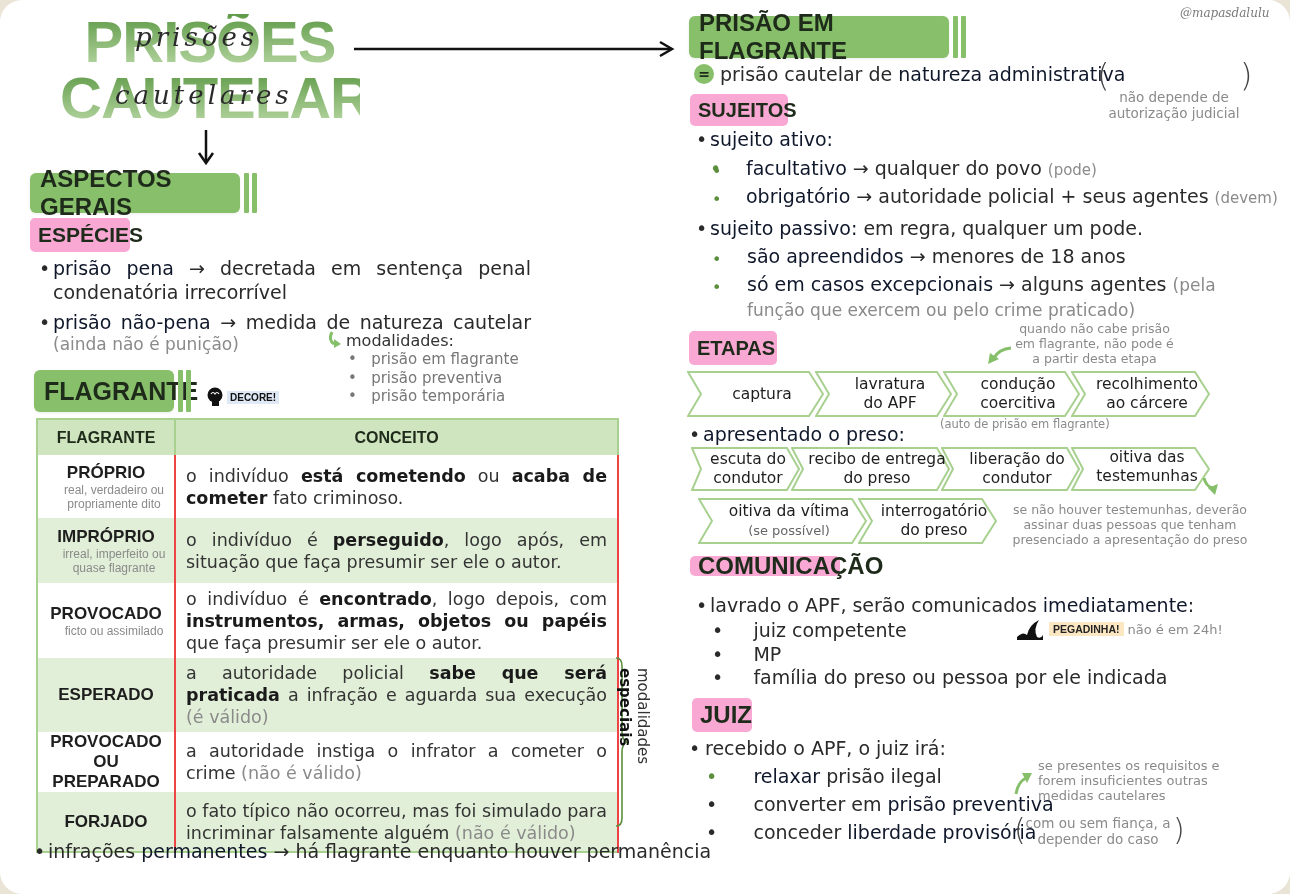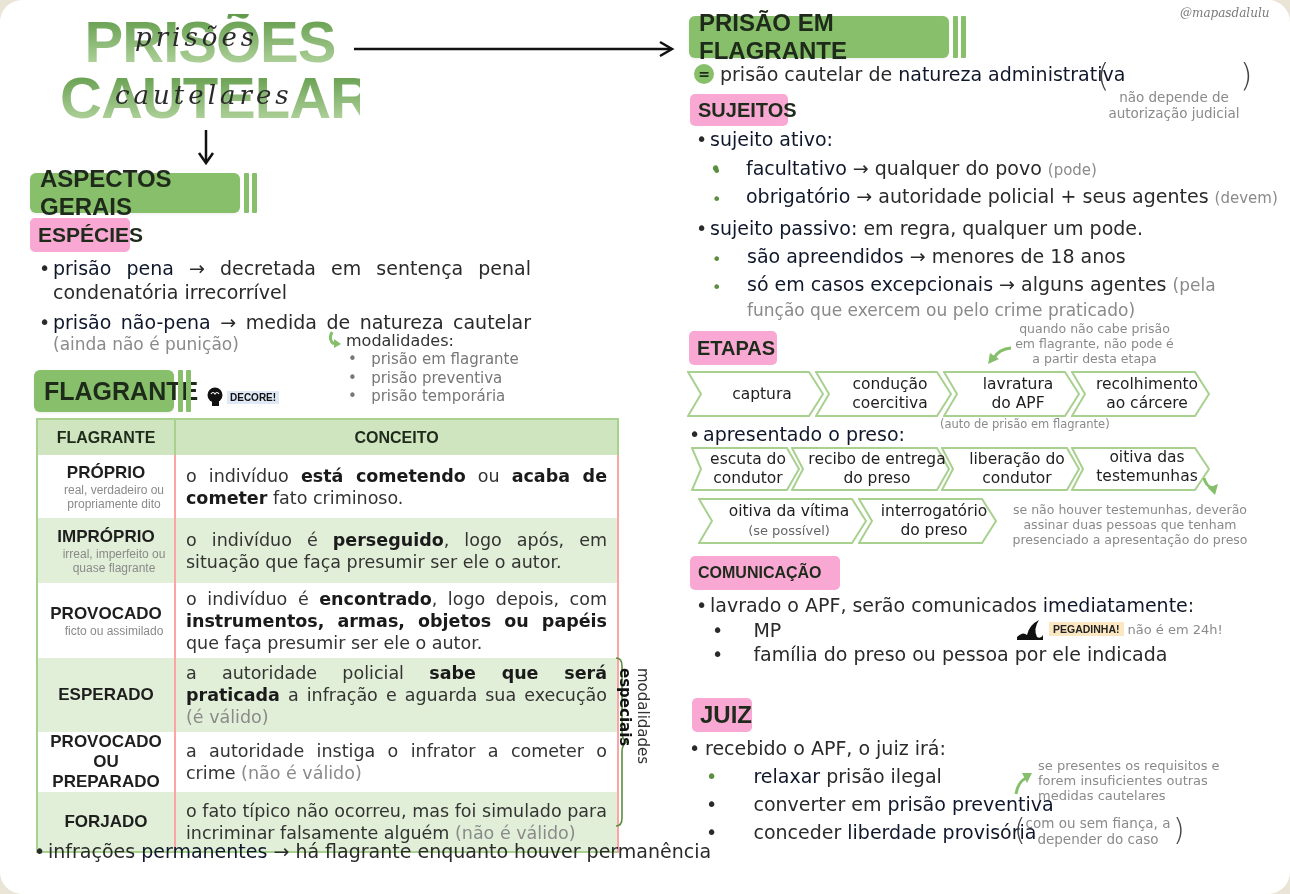--- a/index.html
+++ b/index.html
@@ -73,21 +73,21 @@
     position: absolute; left: 36px; top: 418px; width: 583px;
     border: 2px solid #a8d08f;
   }
   table.flag th {
     background: #cfe5bf;
     font-family: "Liberation Sans", sans-serif;
     font-weight: bold; font-size: 16px; color: #1e2a1a;
     height: 36px;
     border-right: 2px solid #a8d08f;
   }
-  table.flag td { border-right: 2px solid #fca5a5; vertical-align: middle; }
+  table.flag td { border-right: 2px solid #ef4444; vertical-align: middle; }
   table.flag td.k {
     width: 138px; text-align: center;
     font-family: "Liberation Sans", sans-serif;
   }
   table.flag td.k .kn { font-weight: bold; font-size: 17px; color: #1e1e1e; display: block; line-height: 20px; }
   table.flag td.k .ks { font-size: 12px; color: #8a8a8a; display: block; line-height: 14px; padding-left: 16px; }
   table.flag td.v { padding: 4px 10px; font-size: 17.5px; line-height: 22px; text-align: justify; color: #333; }
   table.flag tr.alt td { background: #e2efd8; }
 
   
@@ -275,27 +275,27 @@
     <div class="chev" style="width:138px;">
       <svg width="138" height="46">
           <polygon points="1,1 122,1 136,23 122,45 1,45 14,23" fill="#fff" stroke="#a8d08f" stroke-width="2"></polygon>
         </svg>
       <div class="lbl"><span>captura</span></div>
     </div>
     <div class="chev" style="width:138px;">
       <svg width="138" height="46">
           <polygon points="1,1 122,1 136,23 122,45 1,45 14,23" fill="#fff" stroke="#a8d08f" stroke-width="2"></polygon>
         </svg>
-      <div class="lbl"><span>condução</span><br><span>coercitiva</span></div>
+      <div class="lbl"><span>lavratura</span><br><span>do APF</span></div>
     </div>
     <div class="chev" style="width:138px;">
       <svg width="138" height="46">
           <polygon points="1,1 122,1 136,23 122,45 1,45 14,23" fill="#fff" stroke="#a8d08f" stroke-width="2"></polygon>
         </svg>
-      <div class="lbl"><span>lavratura</span><br><span>do APF</span></div>
+      <div class="lbl"><span>condução</span><br><span>coercitiva</span></div>
     </div>
     <div class="chev" style="width:140px;">
       <svg width="140" height="46">
           <polygon points="1,1 124,1 138,23 124,45 1,45 14,23" fill="#fff" stroke="#a8d08f" stroke-width="2"></polygon>
         </svg>
       <div class="lbl"><span>recolhimento</span><br><span>ao cárcere</span></div>
     </div>
   </div>
   <div class="abs gray" style="left:940px; top:417px; font-size:11.5px;">(auto de prisão em flagrante)</div>
   <div class="abs txt" style="left:703px; top:422px;"><span class="bullet"></span><span class="green">apresentado o preso:</span></div>
@@ -340,23 +340,24 @@
     </div>
     <div class="chev" style="width:140px; height:46px;">
       <svg width="140" height="46">
           <polygon points="1,1 124,1 138,23 124,45 1,45 14,23" fill="#fff" stroke="#a8d08f" stroke-width="2"></polygon>
         </svg>
       <div class="lbl"><span>interrogatório</span><br><span>do preso</span></div>
     </div>
   </div>
   <div class="abs gray" style="left:1010px; top:502px; width:240px; text-align:center; font-size:12.5px; line-height:15px;">se não houver testemunhas, deverão assinar duas pessoas que tenham presenciado a apresentação do preso</div>
 
-  <div class="abs hdr-sub" style="left:690px; top:556px; width:150px; height:34px; font-size:16px;">COMUNICAÇÃO</div>
+  <div class="abs hdr-sub" style="left:690px; top:556px; width:150px; height:20px; font-size:24px;">COMUNICAÇÃO</div>
   <div class="abs txt" style="left:710px; top:593px;"><span class="bullet"></span><span>lavrado o APF, serão comunicados </span><span class="green">imediatamente</span><span>:</span></div>
   <div class="abs txt" style="left:712px; top:619px; line-height:23.5px;">
+    <div>•&nbsp;&nbsp;&nbsp;&nbsp;&nbsp;<span>juiz competente</span></div>
     <div>•&nbsp;&nbsp;&nbsp;&nbsp;&nbsp;<span>MP</span></div>
     <div>•&nbsp;&nbsp;&nbsp;&nbsp;&nbsp;<span>família do preso ou pessoa por ele indicada</span></div>
   </div>
   <div class="abs" style="left:1015px; top:617px; display:flex; align-items:center; gap:4px;">
     <svg width="30" height="24">
         <path d="M2 20 Q8 14 12 18 Q14 8 24 3 Q18 12 22 20 Q26 22 28 18 L28 23 L2 23 Z" fill="#111"></path>
       </svg>
     <span style="background:#fbe7c2; font-family:'Liberation Sans',sans-serif; font-weight:bold; font-size:10.5px; padding:1px 4px; color:#222;">PEGADINHA!</span>
     <span class="gray" style="font-size:13px;">não é em 24h!</span>
   </div>

